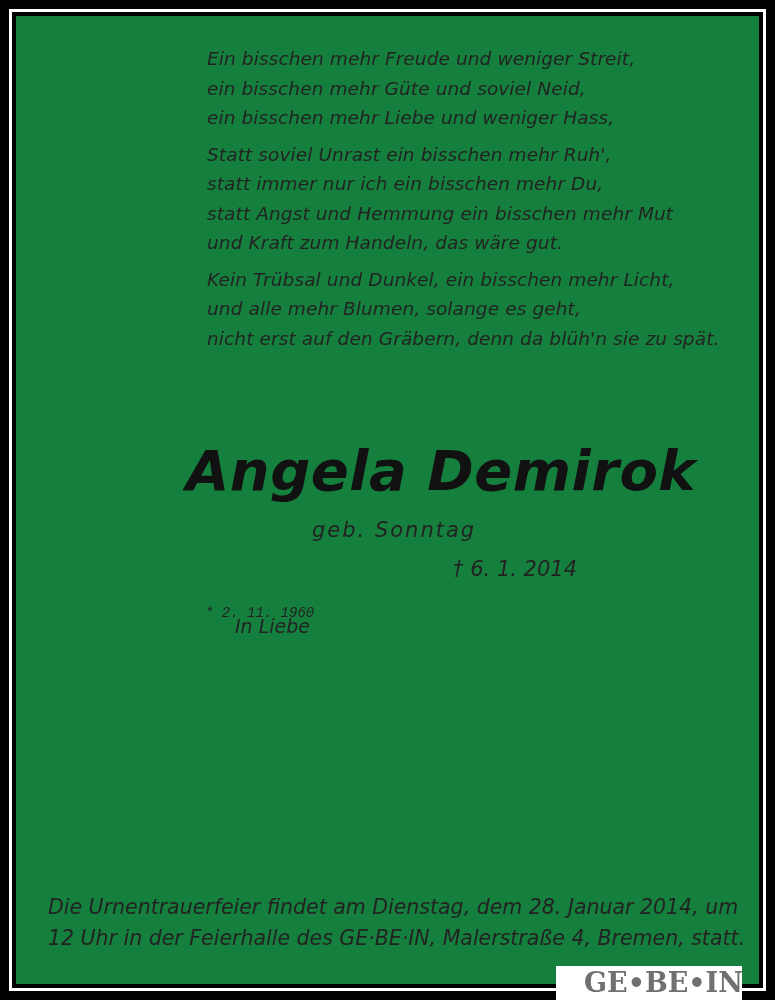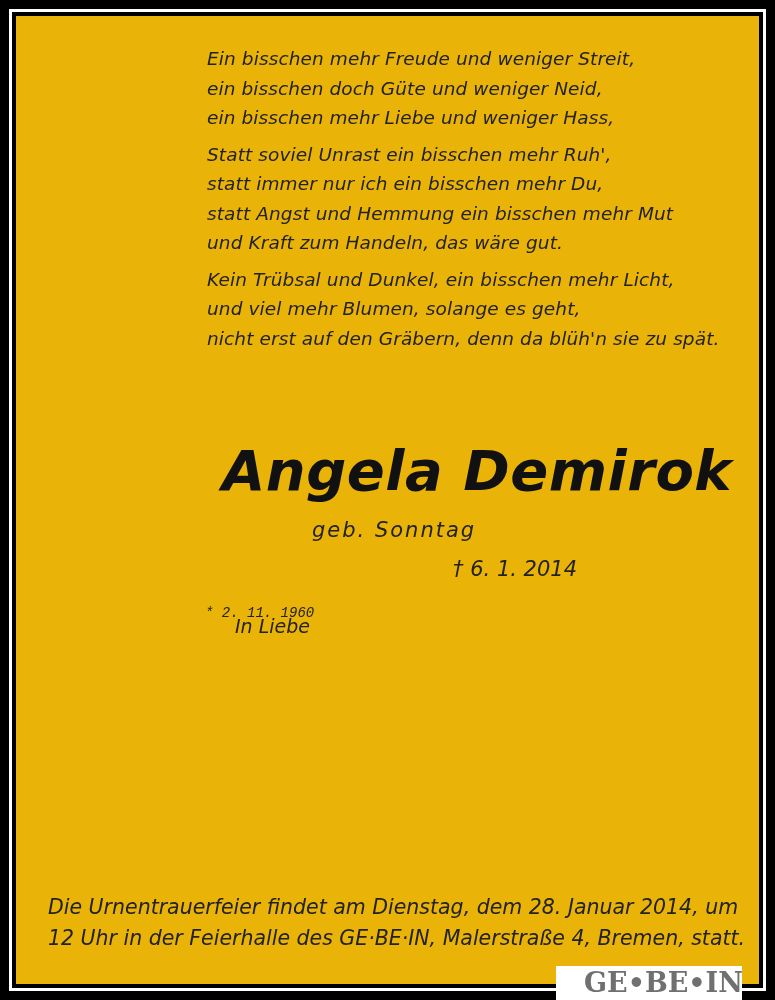--- a/index.html
+++ b/index.html
@@ -11,36 +11,36 @@
     .frame-gap {
       position: absolute; left: 9px; top: 9px; right: 9px; bottom: 9px;
       background: #ffffff;
     }
     .frame-inner {
       position: absolute; left: 12px; top: 12px; right: 12px; bottom: 12px;
       background: #000000;
     }
     .page {
       position: absolute; left: 16px; top: 16px; right: 16px; bottom: 16px;
-      background: #eab308;
+      background: #15803d;
     }
     .txt {
       position: absolute;
       font-family: "DejaVu Serif", serif;
       font-style: italic;
       color: #1a1a1a;
       white-space: nowrap;
       margin: 0;
     }
     .poem { left: 191px; top: 28px; font-size: 18.5px; line-height: 29.5px; font-family: "DejaVu Sans", sans-serif; font-style: oblique; font-weight: 300; letter-spacing: 0.1px; color:#222; }
     .poem .stanza { margin-bottom: 7px; }
     .poem .line { display: block; }
     .name {
       left: 170px; top: 420px; font-size: 56px; line-height: 70px;
-      font-family: "DejaVu Sans", sans-serif; font-style: oblique; letter-spacing: 0.5px; color:#111;margin-left:36px;
+      font-family: "DejaVu Sans", sans-serif; font-style: oblique; letter-spacing: 0.5px; color:#111;
     }
     .maiden { left: 296px; top: 500px; font-size: 21px; line-height: 28px; letter-spacing: 2px; font-family: "DejaVu Sans", sans-serif; font-style: oblique; color:#222; }
     .born { left: 189px; top: 538px; font-size: 14px; line-height: 30px; font-family: Liberation Mono, monospace; font-style: oblique; color:#222;margin-top:44px; }
     .died { left: 437px; top: 538px; font-size: 21px; line-height: 30px; font-family: "DejaVu Sans", sans-serif; font-style: oblique; color:#222; }
     .inliebe { left: 219px; top: 597px; font-size: 19px; line-height: 26px; font-family: "DejaVu Sans", sans-serif; font-style: oblique; color:#222; }
     .family { left: 218px; top: 634px; font-size: 22px; line-height: 33.5px; font-family: "DejaVu Sans", sans-serif; font-style: oblique; color:#111; }
     .family .line { display: block; }
     .service { left: 32px; top: 876px; font-size: 20.5px; line-height: 31px; font-family: "DejaVu Sans", sans-serif; font-style: oblique; font-weight: 300; color:#222; }
     .service .line { display: block; }
     .logo {
@@ -58,32 +58,32 @@
 
 <div class="frame-outer"></div>
 <div class="frame-gap"></div>
 <div class="frame-inner"></div>
 
 <div class="page">
 
   <div class="txt poem">
     <div class="stanza">
       <span class="line">Ein bisschen mehr Freude und weniger Streit,</span>
-      <span class="line">ein bisschen doch Güte und weniger Neid,</span>
+      <span class="line">ein bisschen mehr Güte und soviel Neid,</span>
       <span class="line">ein bisschen mehr Liebe und weniger Hass,</span>
     </div>
     <div class="stanza">
       <span class="line">Statt soviel Unrast ein bisschen mehr Ruh',</span>
       <span class="line">statt immer nur ich ein bisschen mehr Du,</span>
       <span class="line">statt Angst und Hemmung ein bisschen mehr Mut</span>
       <span class="line">und Kraft zum Handeln, das wäre gut.</span>
     </div>
     <div class="stanza">
       <span class="line">Kein Trübsal und Dunkel, ein bisschen mehr Licht,</span>
-      <span class="line">und viel mehr Blumen, solange es geht,</span>
+      <span class="line">und alle mehr Blumen, solange es geht,</span>
       <span class="line">nicht erst auf den Gräbern, denn da blüh'n sie zu spät.</span>
     </div>
   </div>
 
   <h1 class="txt name">Angela Demirok</h1>
   <div class="txt maiden">geb. Sonntag</div>
   <div class="txt born">* 2. 11. 1960</div>
   <div class="txt died">† 6. 1. 2014</div>
 
   <div class="txt inliebe">In Liebe</div>

